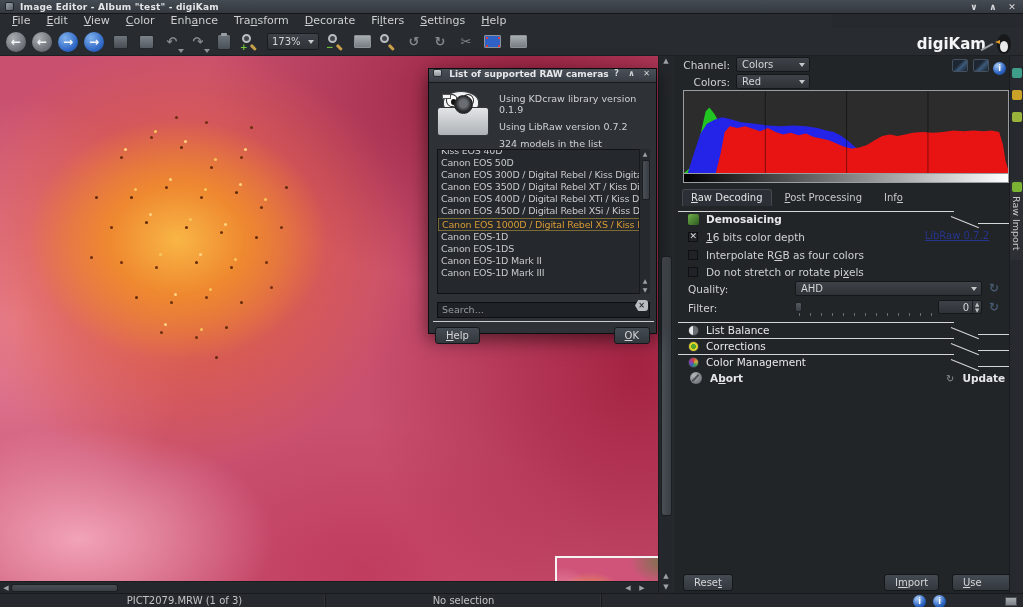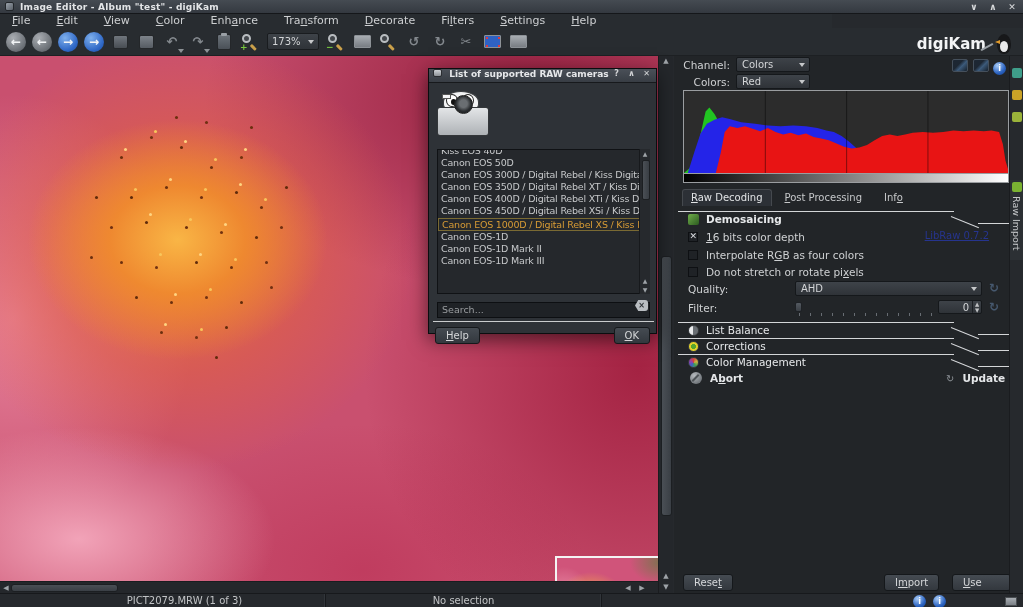--- a/index.html
+++ b/index.html
@@ -12,21 +12,21 @@
   .titlebar { position:absolute; left:0; top:0; width:1023px; height:14px;
     background:linear-gradient(#454b52,#343940); border-bottom:1px solid #15171a;
     display:flex; align-items:center; color:#e3e5e7; font-size:9px; font-weight:bold; }
   .app-icon { width:9px; height:9px; margin:0 6px 0 5px; border-radius:2px;
     background:linear-gradient(135deg,#9aa2ab,#5a6068); border:1px solid #22262a; }
   .tb-title { letter-spacing:.2px; }
   .win-btns { margin-left:auto; display:flex; gap:9px; padding-right:6px; }
   .win-btn { font-size:9px; color:#d7d9db; width:10px; text-align:center; cursor:default; }
 
   .menubar { position:absolute; left:0; top:14px; width:832px; height:14px;
-    background:#282c30; display:flex; align-items:center; gap:10px; padding-left:4px;
+    background:#282c30; display:flex; align-items:center; gap:0; padding-left:4px;
     color:#cdcfd1; font-size:11px; }
   .menu-item { padding:0 8px; line-height:14px; }
 
   .toolbar { position:absolute; left:0; top:28px; width:1023px; height:28px;
     background:#282c30; border-bottom:1px solid #1d2023; display:flex; align-items:center;
     gap:4px; padding-left:5px; }
   .tool { position:relative; width:22px; height:22px; display:inline-flex;
     align-items:center; justify-content:center; }
   .tool b { font-size:13px; font-weight:bold; color:#9ba0a5; }
   .tool.disabled b { color:#83888d; }
@@ -366,30 +366,36 @@
     </div>
     <div class="dlg-info">
       <div class="kdlogo" data-name="kdcraw-logo-icon">
         <span class="kd-head"></span>
         <span class="kd-eye" style="left:9px"></span>
         <span class="kd-eye" style="left:25px"></span>
         <span class="kd-cam"></span>
         <span class="kd-win"></span>
         <span class="kd-lens"></span>
       </div>
+      <div class="dlg-lines">
+        <span data-name="kdcraw-version-line">Using KDcraw library version 0.1.9</span>
+        <span data-name="libraw-version-line">Using LibRaw version 0.7.2</span>
+        <span data-name="models-count-line">324 models in the list</span>
+      </div>
     </div>
     <div class="cam-list" id="camera-list" data-name="camera-list">
         <div class="cam" data-name="camera-list-item">Kiss EOS 40D</div>
         <div class="cam" data-name="camera-list-item">Canon EOS 50D</div>
         <div class="cam" data-name="camera-list-item">Canon EOS 300D / Digital Rebel / Kiss Digital</div>
         <div class="cam" data-name="camera-list-item">Canon EOS 350D / Digital Rebel XT / Kiss Digital N</div>
         <div class="cam" data-name="camera-list-item">Canon EOS 400D / Digital Rebel XTi / Kiss Digital X</div>
         <div class="cam" data-name="camera-list-item">Canon EOS 450D / Digital Rebel XSi / Kiss Digital...</div>
         <div class="cam sel" data-name="camera-list-item">Canon EOS 1000D / Digital Rebel XS / Kiss Digita...</div>
         <div class="cam" data-name="camera-list-item">Canon EOS-1D</div>
+        <div class="cam" data-name="camera-list-item">Canon EOS-1DS</div>
         <div class="cam" data-name="camera-list-item">Canon EOS-1D Mark II</div>
         <div class="cam" data-name="camera-list-item">Canon EOS-1D Mark III</div>
       </div>
     <div class="list-scroll" style="position:absolute;left:210px;top:80px;height:145px" data-name="camera-list-scrollbar">
       <span class="ls-arrow" style="top:0" data-name="scroll-up-icon">▲</span>
       <div class="ls-thumb" data-name="list-scroll-thumb"></div>
       <span class="ls-arrow" style="bottom:9px" data-name="scroll-up-icon">▲</span>
       <span class="ls-arrow" style="bottom:0" data-name="scroll-down-icon">▼</span>
     </div>
     <div class="search-row">

